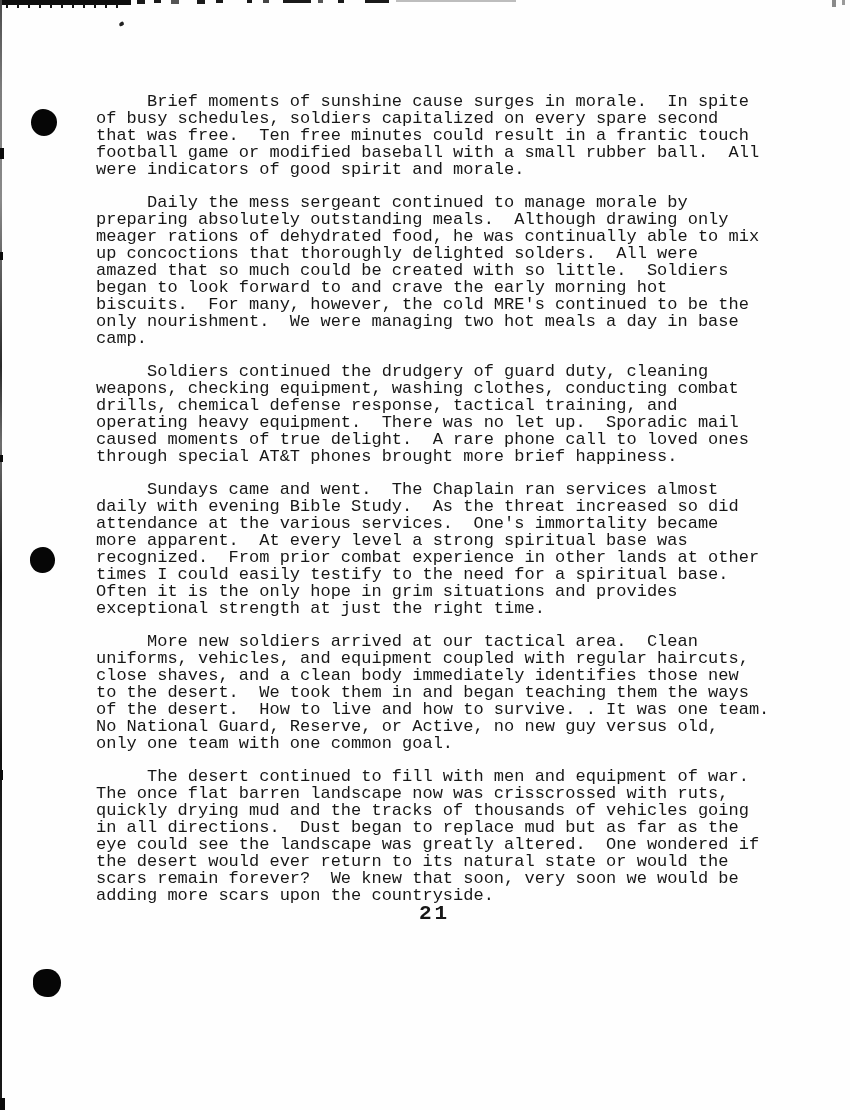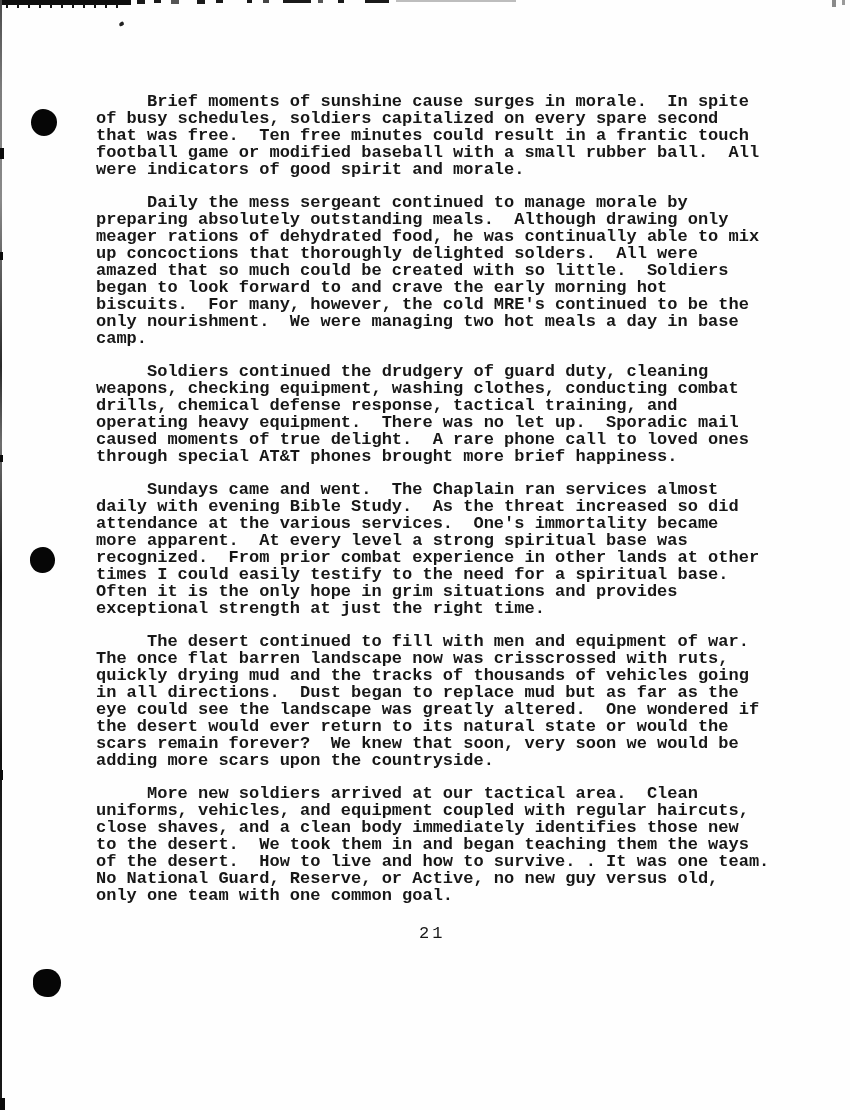--- a/index.html
+++ b/index.html
@@ -18,35 +18,35 @@
   
   .text-block {
     position: absolute;
     left: 96px;
     top: 93px;
     width: 690px;
     color: #171717;
     font-family: "Liberation Mono", "DejaVu Sans Mono", monospace;
     font-size: 17px;
     line-height: 17px;
-    font-weight: bold;
+    font-weight: normal;
   }
   .text-block p {
     white-space: pre;
     margin: 0 0 16px 0;
     letter-spacing: 0px;
   }
   .page-number {
     position: absolute;
     left: 419px;
-    top: 925px;
+    top: 905px;
     color: #171717;
-    font-size: 17px;
+    font-size: 21px;
     line-height: 17px;
-    font-weight: normal;
+    font-weight: bold;
     letter-spacing: 3px;
   }
   
   .hole-dot {
     position: absolute;
     background: #060606;
   }
   .dot1 { left: 31px; top: 109px; width: 26px; height: 27px; border-radius: 46% 54% 50% 50% / 50% 48% 52% 50%; }
   .dot2 { left: 30px; top: 547px; width: 25px; height: 26px; border-radius: 52% 48% 50% 50% / 48% 52% 50% 50%; }
   .dot3 { left: 33px; top: 969px; width: 28px; height: 28px; border-radius: 50% 50% 46% 54% / 42% 52% 54% 48%; }
@@ -159,32 +159,32 @@
 caused moments of true delight.  A rare phone call to loved ones
 through special AT&amp;T phones brought more brief happiness.</p>
     <p>     Sundays came and went.  The Chaplain ran services almost
 daily with evening Bible Study.  As the threat increased so did
 attendance at the various services.  One's immortality became
 more apparent.  At every level a strong spiritual base was
 recognized.  From prior combat experience in other lands at other
 times I could easily testify to the need for a spiritual base.
 Often it is the only hope in grim situations and provides
 exceptional strength at just the right time.</p>
+    <p>     More new soldiers arrived at our tactical area.  Clean
+uniforms, vehicles, and equipment coupled with regular haircuts,
+close shaves, and a clean body immediately identifies those new
+to the desert.  We took them in and began teaching them the ways
+of the desert.  How to live and how to survive. . It was one team.
+No National Guard, Reserve, or Active, no new guy versus old,
+only one team with one common goal.</p>
     <p>     The desert continued to fill with men and equipment of war.
 The once flat barren landscape now was crisscrossed with ruts,
 quickly drying mud and the tracks of thousands of vehicles going
 in all directions.  Dust began to replace mud but as far as the
 eye could see the landscape was greatly altered.  One wondered if
 the desert would ever return to its natural state or would the
 scars remain forever?  We knew that soon, very soon we would be
 adding more scars upon the countryside.</p>
-    <p>     More new soldiers arrived at our tactical area.  Clean
-uniforms, vehicles, and equipment coupled with regular haircuts,
-close shaves, and a clean body immediately identifies those new
-to the desert.  We took them in and began teaching them the ways
-of the desert.  How to live and how to survive. . It was one team.
-No National Guard, Reserve, or Active, no new guy versus old,
-only one team with one common goal.</p>
   </div>
 
   <div class="page-number">21</div>
 
 </div>
 
 </body></html>

